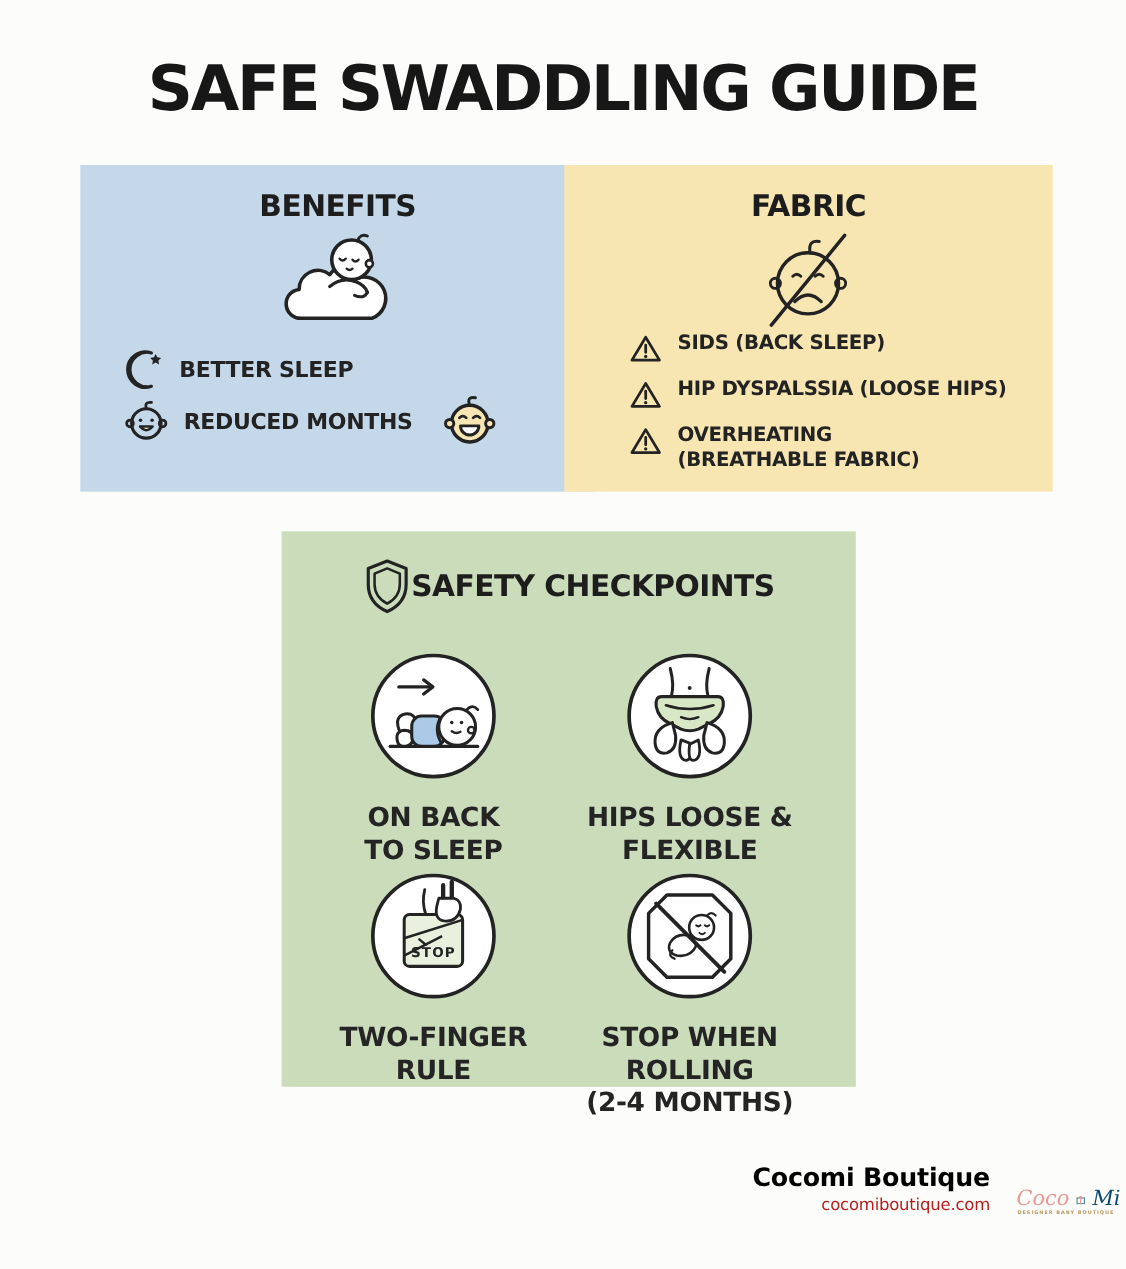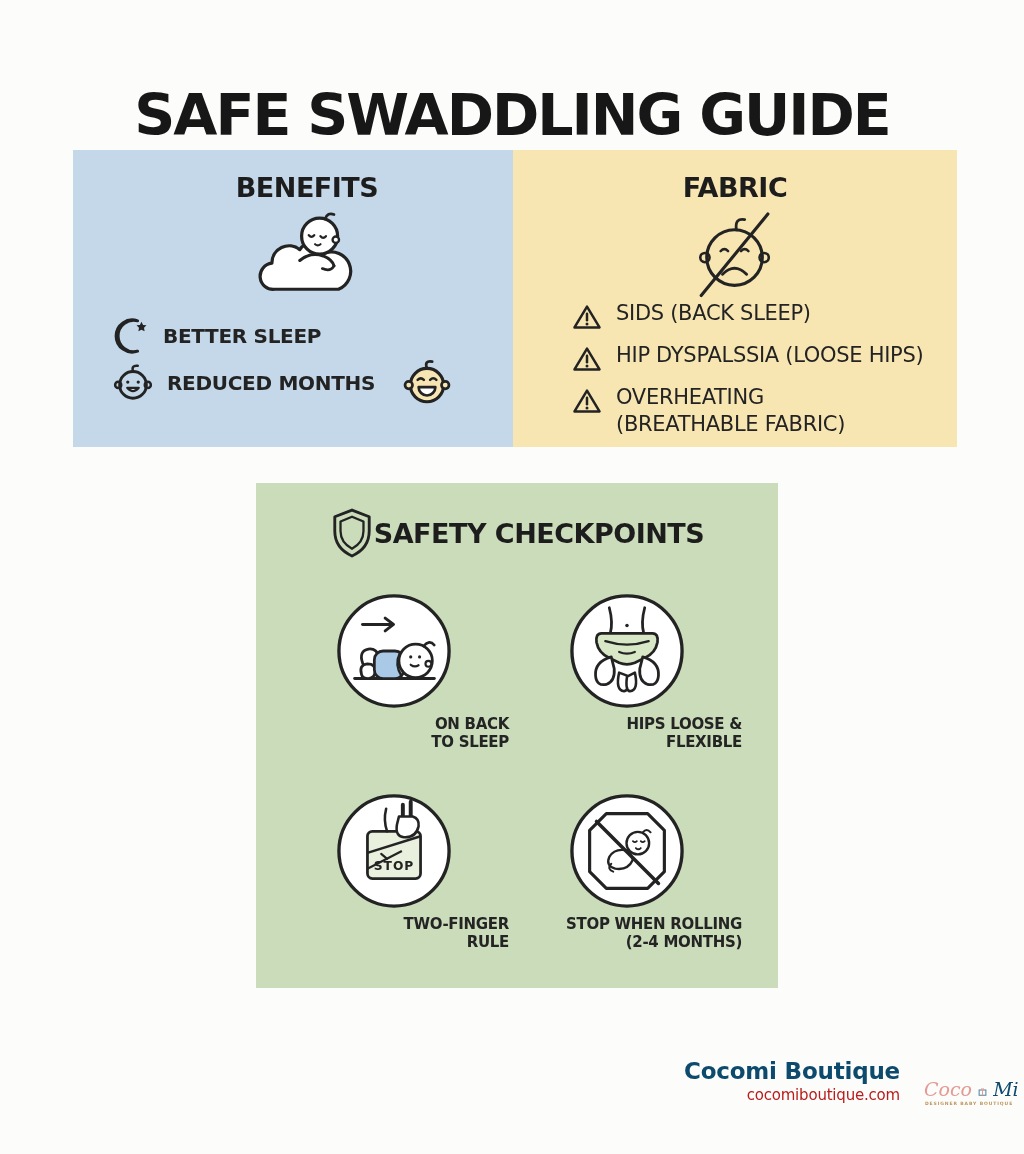--- a/index.html
+++ b/index.html
@@ -7,21 +7,21 @@
   #canvas {
     position:relative; width:1024px; height:1154px;
     background:#fcfcfa; overflow:hidden;
     font-family:"DejaVu Sans", "Liberation Sans", sans-serif;
     color:#232323;
   }
   
   .main-title {
     position:absolute; top:48px; left:0; width:100%;
     text-align:center; font-size:57px; font-weight:bold;
-    letter-spacing:-2px; color:#171717;margin-top:34px;
+    letter-spacing:-2px; color:#171717;
   }
   
   .panel { position:absolute; top:150px; height:297px; }
   .panel-benefits { left:73px;  width:468px; background:#c4d8e9; }
   .panel-risks    { left:513px; width:444px; background:#f8e6b2; }
   .panel-title {
     margin-top:22px; text-align:center;
     font-size:27px; font-weight:bold; letter-spacing:-0.5px; color:#1d1d1d;
   }
   .panel-hero { position:absolute; left:0; width:100%; text-align:center; }
@@ -29,40 +29,40 @@
   .risks-hero { top:52px; }
   
   .benefit-items { position:absolute; left:39px; top:165px; display:flex; flex-direction:column; gap:5px; }
   .benefit-row { display:flex; align-items:center; gap:13px; height:42px; }
   .benefit-label { font-size:20px; font-weight:bold; letter-spacing:-0.3px; white-space:nowrap; }
   .trailing-baby { margin-left:14px; display:flex; align-items:center; }
   
   .risk-items { position:absolute; left:59px; top:150px; display:flex; flex-direction:column; gap:6px; }
   .risk-row { display:flex; align-items:flex-start; gap:14px; min-height:36px; }
   .risk-row .warn { margin-top:3px; flex:0 0 auto; }
-  .risk-label { font-size:21px; font-weight:normal; letter-spacing:-0.3px; line-height:1.28; white-space:nowrap; }
+  .risk-label { font-size:18px; font-weight:bold; letter-spacing:-0.3px; line-height:1.28; white-space:nowrap; }
   
   .panel-safety {
     position:absolute; left:256px; top:483px; width:522px; height:505px;
     background:#cadcba;
   }
   .safety-header {
     position:absolute; top:24px; left:0; width:100%;
     display:flex; align-items:center; justify-content:center; 
   }
   .safety-title { font-size:27px; font-weight:bold; letter-spacing:-0.5px; color:#1d1d1d; }
   .checkpoint { position:absolute; width:230px; text-align:center; }
   .cp-0 { left:23px;  top:109px; }
   .cp-1 { left:256px; top:109px; }
   .cp-2 { left:23px;  top:309px; }
   .cp-3 { left:256px; top:309px; }
-  .cp-label { margin-top:5px; font-size:15px; font-weight:bold; letter-spacing:-0.3px; line-height:1.23; color:#242424;text-align:right; }
+  .cp-label { margin-top:19px; font-size:24px; font-weight:bold; letter-spacing:-0.3px; line-height:1.23; color:#242424; }
   
   .footer-brand { position:absolute; top:1058px; right:124px; text-align:right; }
-  .brand-name { font-size:23px; font-weight:bold; color:#0c4a6e; letter-spacing:-0.2px; }
+  .brand-name { font-size:23px; font-weight:bold; color:#000000; letter-spacing:-0.2px; }
   .brand-site { font-size:15px; color:#b91c1c; margin-top:2px; letter-spacing:-0.2px; }
   .footer-logo { position:absolute; top:1080px; left:924px; width:90px; text-align:center; }
   .logo-script { font-family:"DejaVu Serif", "Liberation Serif", serif; font-style:italic; font-size:19px; line-height:1; white-space:nowrap; }
   .logo-part1 { color:#e59a94; }
   .logo-part2 { color:#0c4a6e;text-align:center; }
   .logo-tagline { margin-top:2px; font-size:4.5px; letter-spacing:0.9px; color:#bb975f; font-weight:bold; }
   svg { display:inline-block; vertical-align:middle; }
 </style>
 </head>
 <body>

